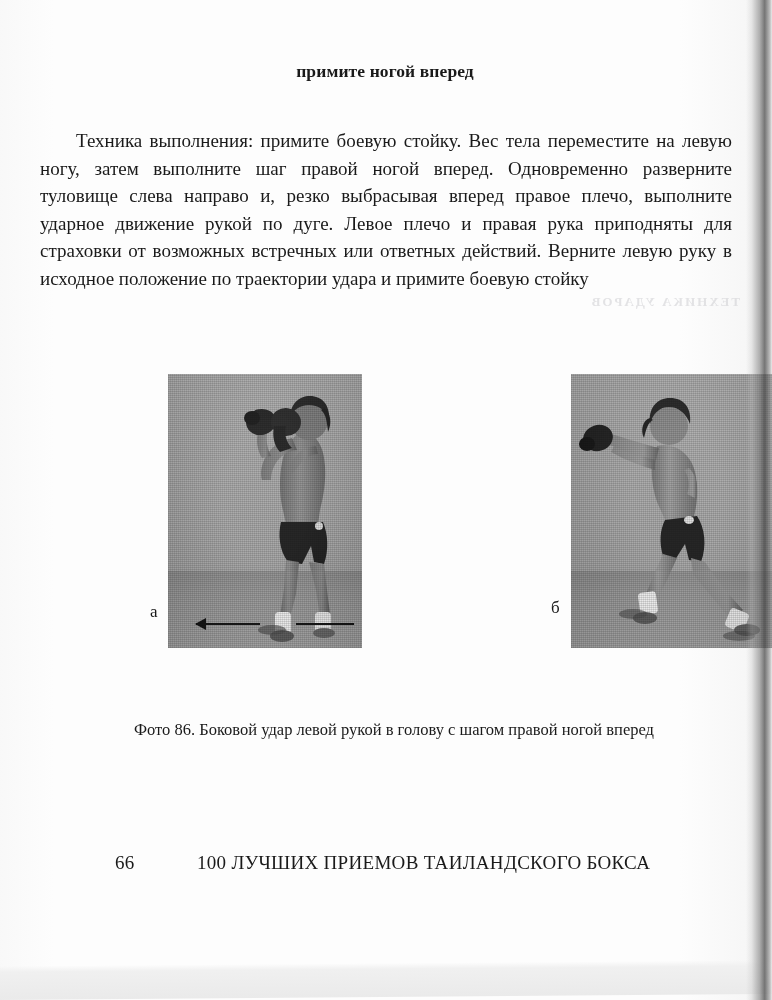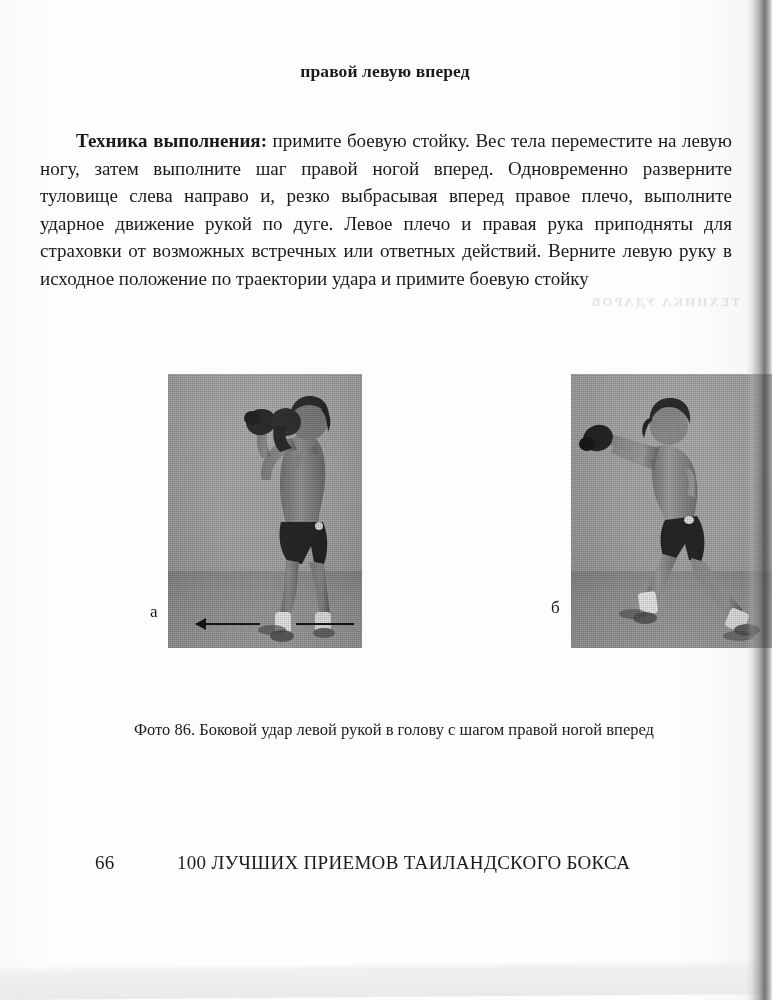--- a/index.html
+++ b/index.html
@@ -78,21 +78,21 @@
     position: absolute;
     left: 40px;
     top: 108px;
     width: 692px;
     font-size: 19px;
     line-height: 27.5px;
     text-align: justify;
     text-indent: 36px;
     hyphens: manual;
   }
-  .body-par b { font-weight: bold; }
+  .body-par b { font-weight: normal; }
 
   
   .ghost {
     position: absolute;
     left: 420px;
     top: 292px;
     width: 320px;
     font-size: 13px;
     line-height: 20px;
     letter-spacing: 2px;
@@ -171,32 +171,33 @@
     left: 95px;
     top: 852px;
     width: 620px;
     font-size: 19px;
     letter-spacing: 0.3px;
   }
   .footer .pageno {
     display: inline-block;
     width: 82px;
     font-weight: normal;
+    margin-left: 20px;
   }
   .footer .runhead { font-weight: normal; }
 </style>
 </head>
 <body>
 
 <div id="page">
 
   <div id="paper-tone"></div>
 
   <h1 class="title">
-    <span class="line2">правой левую вперед</span>
+    <span class="line2">примите ногой вперед</span>
   </h1>
 
   <p class="body-par"><b>Техника выполнения:</b><span> примите боевую стойку. Вес тела переместите на левую ногу, затем выполните шаг правой но­гой вперед. Одновременно разверните туловище слева направо и, резко выбрасывая вперед правое плечо, выполните ударное движение рукой по дуге. Левое плечо и правая рука приподняты для страховки от возможных встречных или ответных действий. Верните левую руку в исходное положение по траектории удара и примите боевую стойку</span></p>
 
   <div class="ghost">ТЕХНИКА УДАРОВ</div>
 
   <figure class="photo" id="photo-a">
     <div class="wall"></div>
     <div class="floor"></div>
     <svg viewBox="0 0 194 274" preserveAspectRatio="none">

